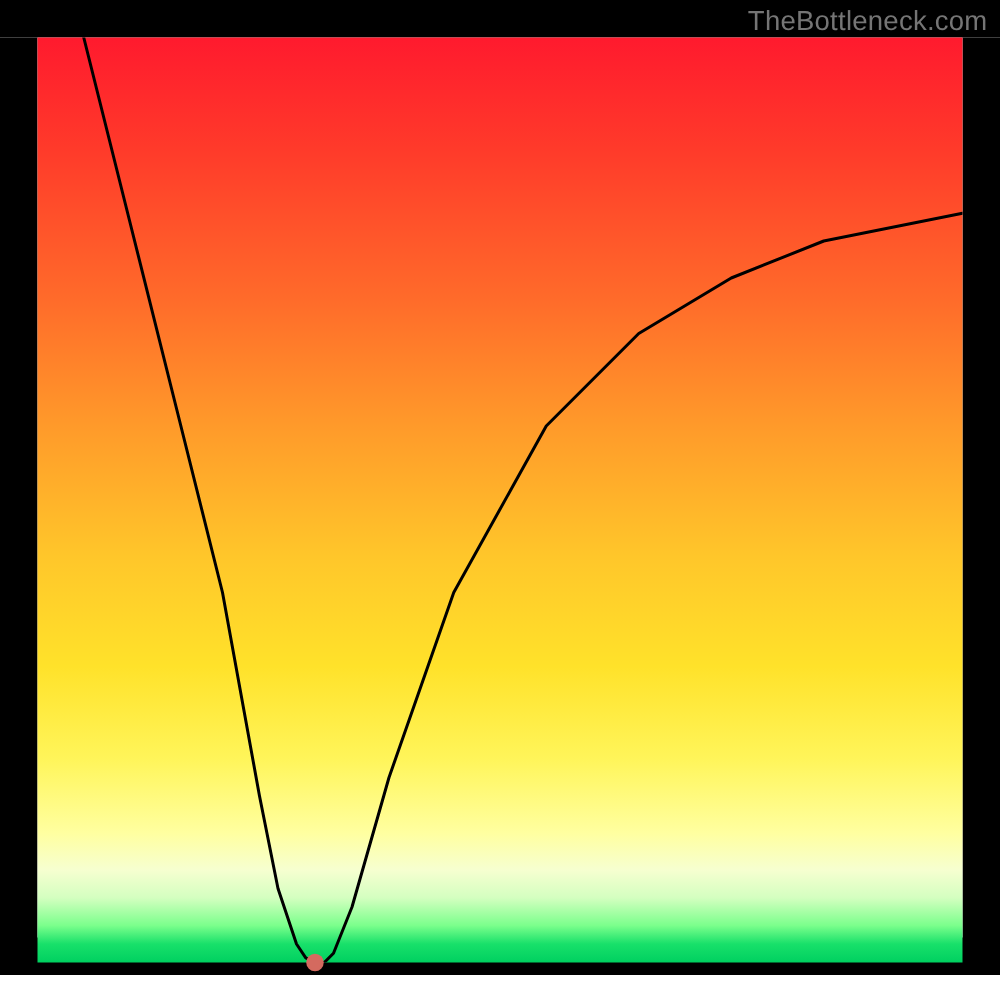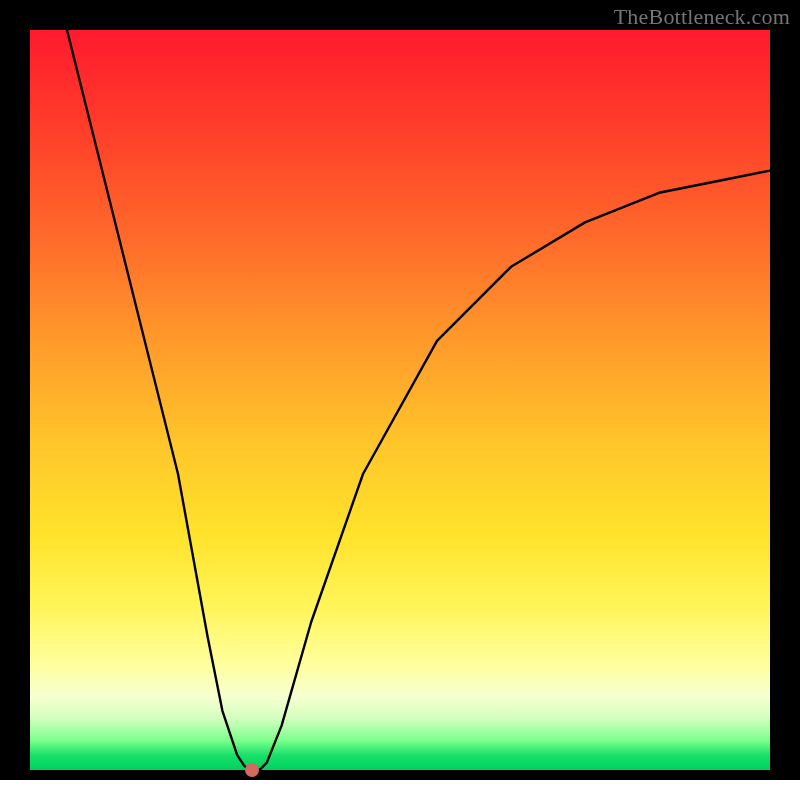--- a/index.html
+++ b/index.html
@@ -9,21 +9,20 @@
     height: 800px;
     background: #ffffff;
     font-family: Arial, Helvetica, sans-serif;
     overflow: hidden;
   }
   .frame {
     position: relative;
     width: 800px;
     height: 780px;
     box-sizing: border-box;
-    font-family: Liberation Serif, serif;
   }
   
   .border-top, .border-bottom, .border-left, .border-right {
     position: absolute;
     background: #000000;
   }
   .border-top    { left: 0; top: 0;    width: 800px; height: 30px; }
   .border-bottom { left: 0; bottom: 0; width: 800px; height: 30px; }
   .border-left   { left: 0;  top: 30px; width: 30px; height: 740px; }
   .border-right  { right: 0; top: 30px; width: 30px; height: 740px; }

